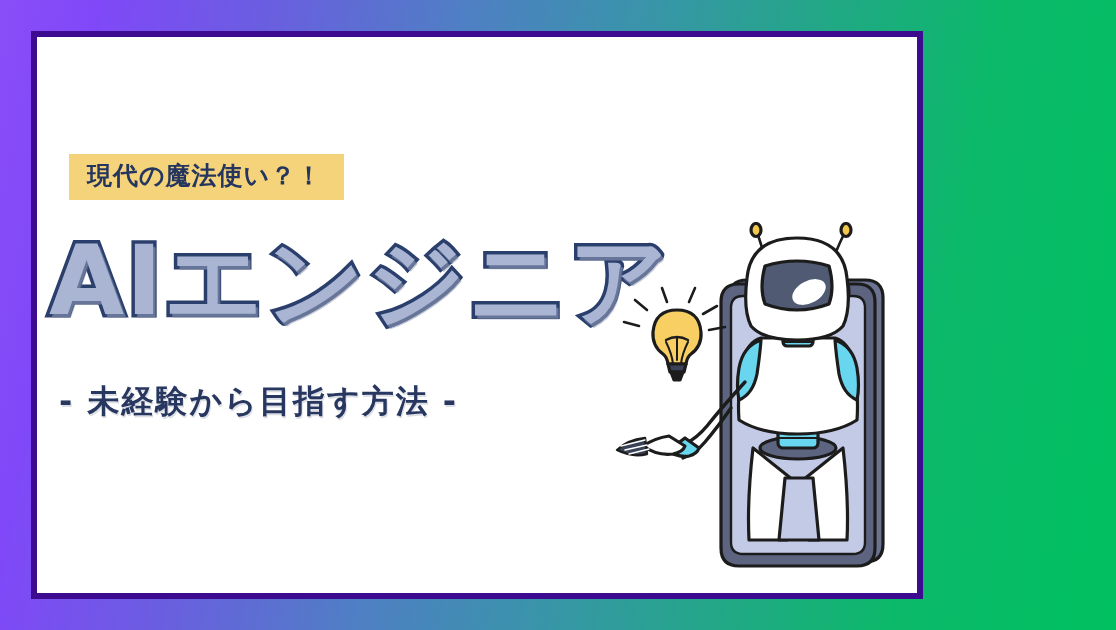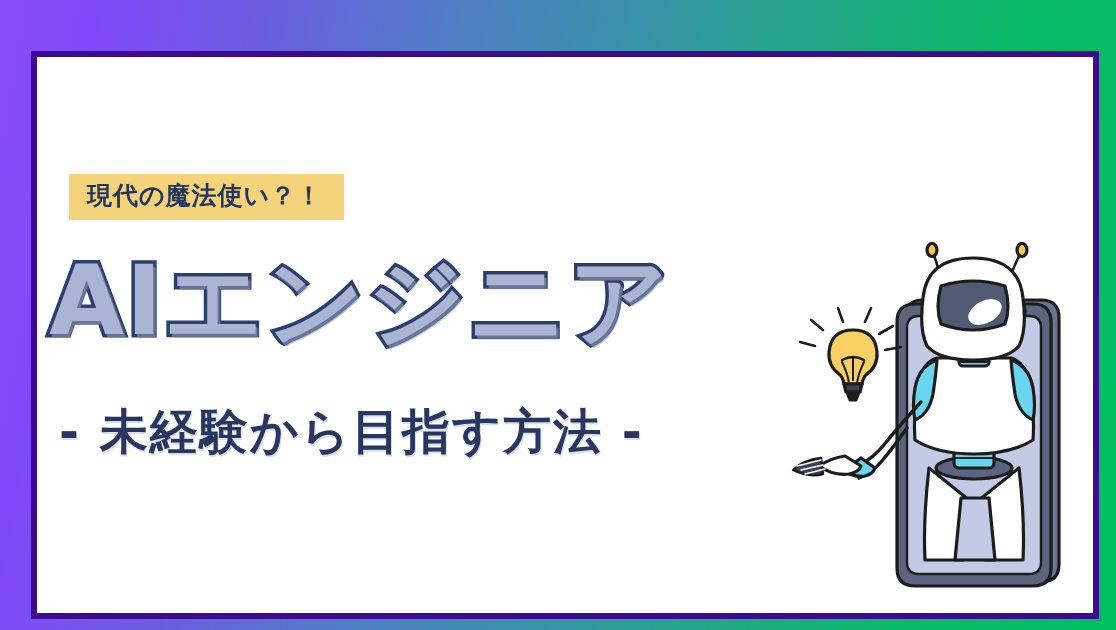--- a/index.html
+++ b/index.html
@@ -25,26 +25,25 @@
         #21a885 68%,
         #0bb969 82%,
         #00c060 100%);
   }
 
   
   .frame {
     position: absolute;
     left: 31px;
     top: 31px;
-    width: 1068px;
+    width: 892px;
     height: 568px;
     background: #ffffff;
     border: 6px solid #3c0b8f;
     box-sizing: border-box;
-    margin-top: 20px;
   }
 
   .card-inner {
     position: absolute;
     inset: 0;
     background: #ffffff;
   }
 
   
   .badge {
@@ -112,21 +111,21 @@
     z-index: 1;
   }
 
   
   .subtitle {
     position: absolute;
     left: 22px;
     top: 343px;
     font-family: "DejaVu Sans", "Liberation Sans", sans-serif;
     font-weight: 700;
-    font-size: 48px;
+    font-size: 32px;
     letter-spacing: 2px;
     color: #27375f;
     white-space: nowrap;
     margin: 0;
     text-shadow: 1px 2px 0 rgba(180,185,200,0.45);
   }
 
   
   .illustration {
     position: absolute;

